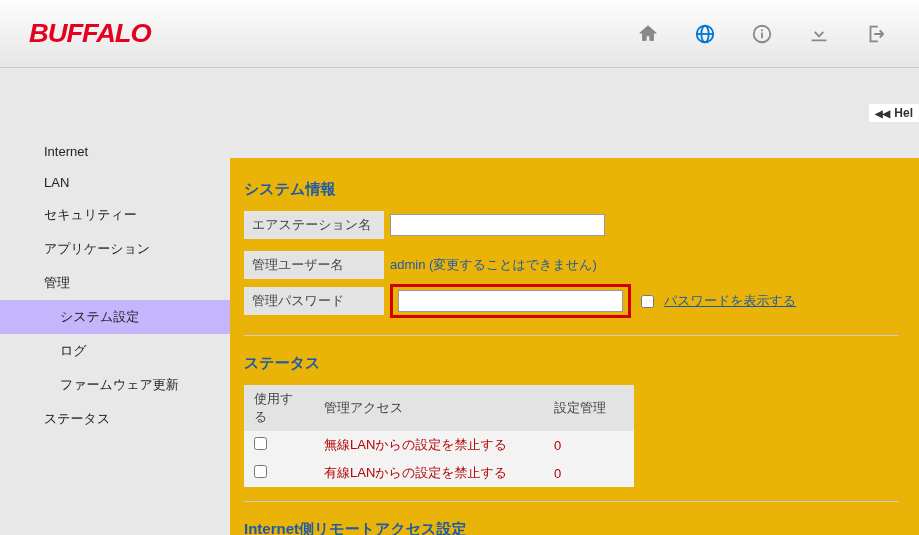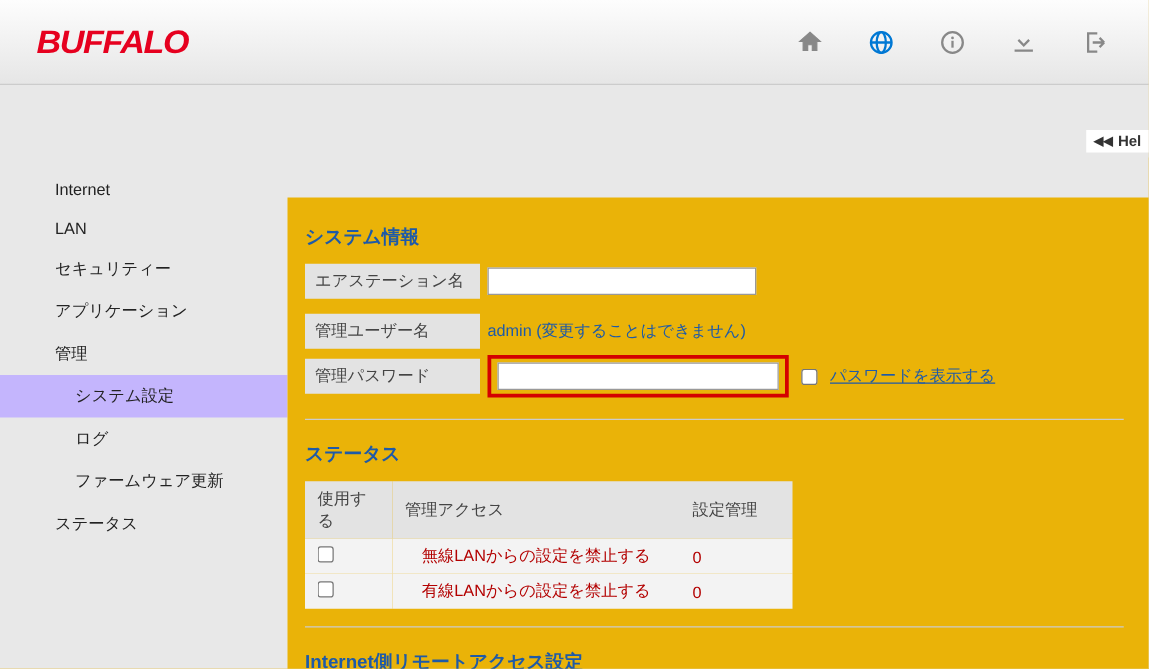--- a/index.html
+++ b/index.html
@@ -165,21 +165,21 @@
   font-size: 13px;
   color: #444;
   padding: 5px 10px;
   text-align: left;
 }
 table.access-table td {
   background: #f3f3f3;
   padding: 5px 10px;
   font-size: 13px;
 }
-table.access-table td.red-link { color: #b30000; text-align: center; }
+table.access-table td.red-link { color: #b30000; }
 table.access-table td.count { color: #b30000; text-align: left; }
 table.access-table th:first-child, table.access-table td:first-child { width: 70px; }
 table.access-table th:nth-child(2), table.access-table td:nth-child(2) { width: 230px; }
 table.access-table th:nth-child(3), table.access-table td:nth-child(3) { width: 90px; }
 .section { margin-bottom: 14px; }
 </style>
 </head>
 <body>
 
 <div class="header">

